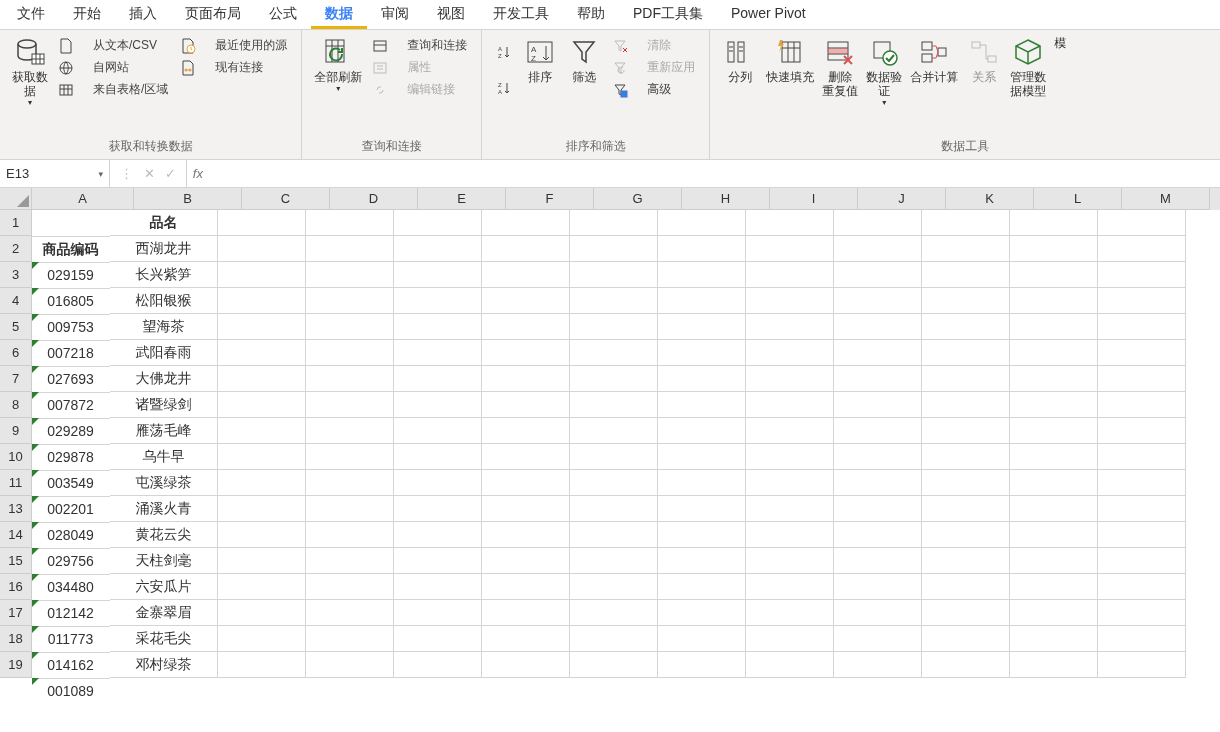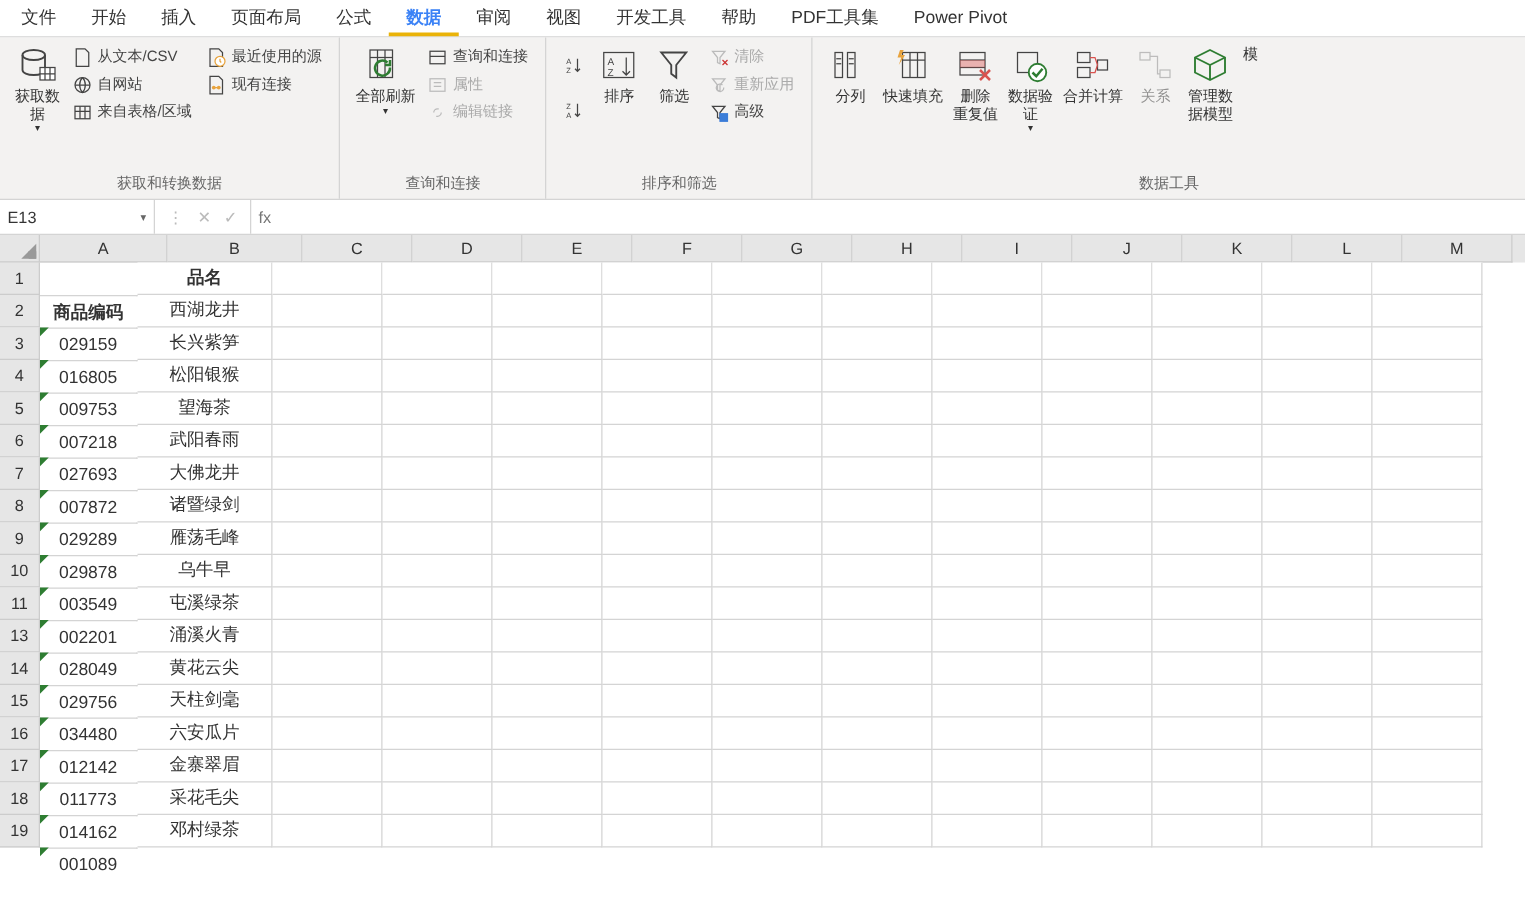--- a/index.html
+++ b/index.html
@@ -15,32 +15,32 @@
 .ribbon-group { display: flex; flex-direction: column; border-right: 1px solid #d4d4d4; padding: 4px 8px 2px; }
 .ribbon-group-body { flex: 1; display: flex; align-items: flex-start; }
 .ribbon-group-label { text-align: center; font-size: 12px; color: #666; padding: 2px 0; }
 
 .big-btn { display: flex; flex-direction: column; align-items: center; justify-content: flex-start; padding: 2px 4px; cursor: pointer; min-width: 44px; }
 .big-btn .icon { width: 32px; height: 32px; margin-bottom: 2px; }
 .big-btn .lbl { font-size: 12px; text-align: center; line-height: 14px; }
 .big-btn .drop { font-size: 8px; }
 
 .small-btns { display: flex; flex-direction: column; gap: 3px; padding: 2px 4px; }
-.small-btn { display: flex; align-items: center; gap: 4px; cursor: pointer; font-size: 12px; color: #444; padding: 1px 2px; white-space: nowrap; }
+.small-btn { display: flex; align-items: center; gap: 19px; cursor: pointer; font-size: 12px; color: #444; padding: 1px 2px; white-space: nowrap; }
 .small-btn .icon { width: 16px; height: 16px; flex-shrink: 0; }
 .small-btn.disabled { color: #aaa; }
 
 
 .formula-bar { display: flex; height: 28px; border-bottom: 1px solid #d4d4d4; align-items: stretch; }
-.name-box { width: 124px; border-right: 1px solid #d4d4d4; display: flex; align-items: center; padding: 0 6px; font-size: 13px; justify-content: space-between; }
+.name-box { width: 110px; border-right: 1px solid #d4d4d4; display: flex; align-items: center; padding: 0 6px; font-size: 13px; justify-content: space-between; }
 .name-box .dd { font-size: 9px; color: #666; }
 .fx-btns { display: flex; align-items: center; gap: 10px; padding: 0 10px; border-right: 1px solid #d4d4d4; color: #bbb; }
 .fx-btns .dots { letter-spacing: 1px; }
 .fx-area { flex: 1; display: flex; align-items: center; padding: 0 6px; }
-.fx-label { color: #777; margin-right: 10px; }
+.fx-label { font-style: italic; color: #777; margin-right: 10px; }
 
 
 .sheet { position: relative; }
 .col-headers { display: flex; height: 22px; background: #e6e6e6; }
 .corner { width: 32px; border-right: 1px solid #ccc; border-bottom: 1px solid #ccc; background: #e6e6e6; position: relative; }
 .corner::after { content: ""; position: absolute; right: 2px; bottom: 2px; border: 6px solid transparent; border-right-color: #999; border-bottom-color: #999; }
 .col-h { border-right: 1px solid #ccc; border-bottom: 1px solid #ccc; text-align: center; font-size: 13px; line-height: 22px; color: #333; background: #e6e6e6; }
 .col-h.cA { width: 102px; }
 .col-h.cB { width: 108px; }
 .col-h.cO { width: 88px; }

